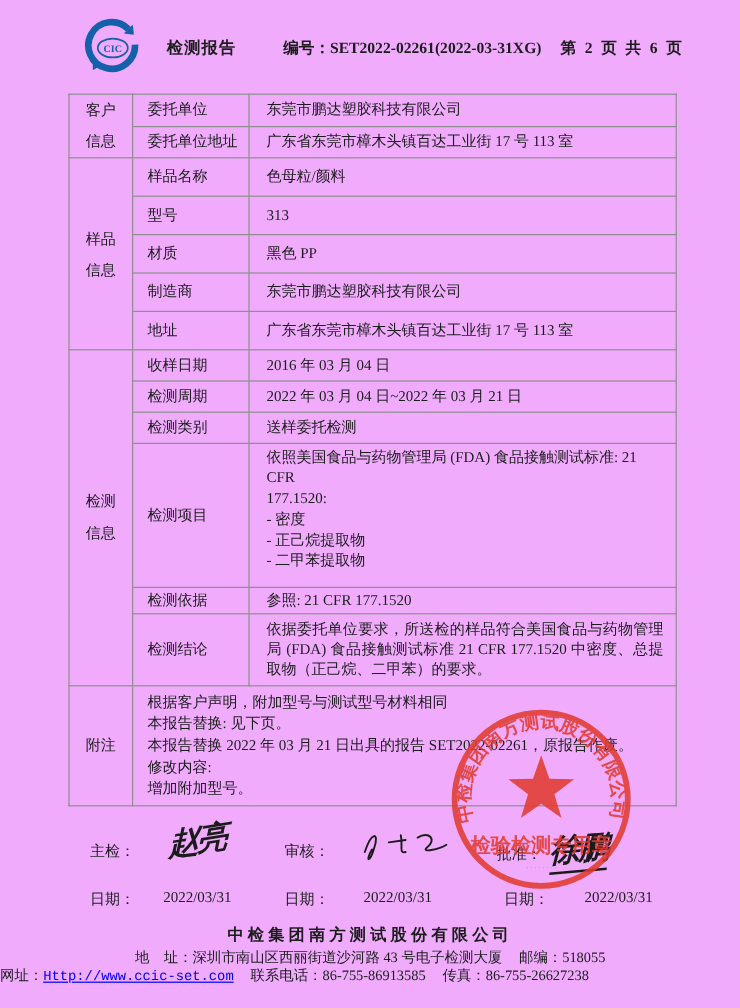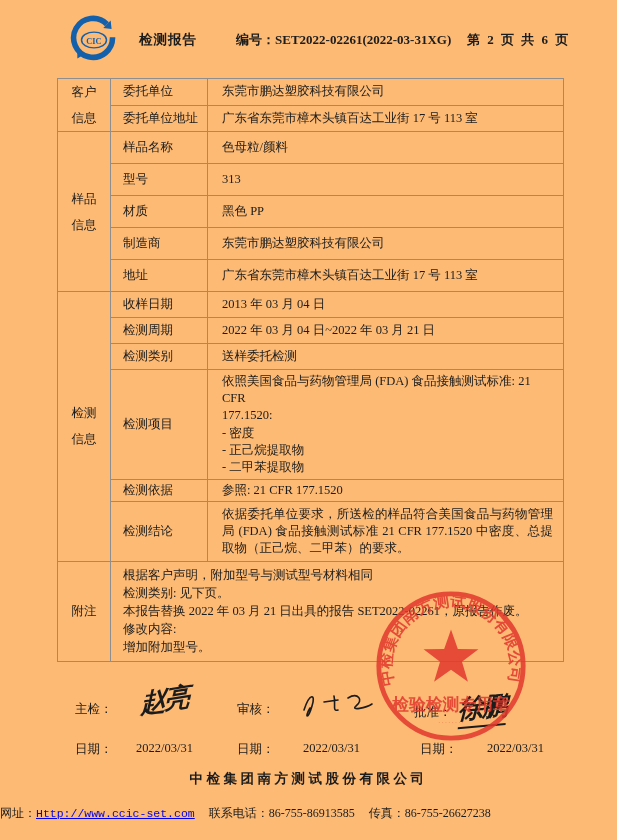--- a/index.html
+++ b/index.html
@@ -1,35 +1,35 @@
 <!DOCTYPE html>
 <html><head>
 <meta charset="utf-8">
 <style>
   * { margin:0; padding:0; box-sizing:border-box; }
   body { background:#e8e8e8; font-family:"Liberation Serif","DejaVu Serif",serif; }
   .page {
     position:relative; width:617px; height:840px; margin:0 auto;
-    background:#fdba74; color:#1c1c1c; overflow:hidden;
+    background:#f0abfc; color:#1c1c1c; overflow:hidden;
   }
   
   .logo { position:absolute; left:66px; top:15px; width:56px; height:50px; }
   .hdr-title { position:absolute; left:139px; top:31px; font-size:13.5px; font-weight:bold; letter-spacing:1px; }
   .hdr-no { position:absolute; left:236px; top:31px; font-size:13px; font-weight:bold; }
   .hdr-page { position:absolute; left:467px; top:31px; font-size:13px; font-weight:bold; letter-spacing:2px; white-space:nowrap; }
   
   .rpt-table { position:absolute; left:57px; top:78px; width:506px; border-collapse:collapse; table-layout:fixed; }
   .rpt-table td { border:1px solid #8e8e8e; font-size:12.5px; color:#1c1c1c; vertical-align:middle; }
   .col1 { width:53px; } .col2 { width:97px; } .col3 { width:356px; }
   td.gt { text-align:center; line-height:26px; }
   td.lbl { padding-left:12px; }
   td.val { padding-left:14px; padding-right:8px; }
   .h31 { height:17px; } .h32 { height:32px; } .h26 { height:26px; }
   .h92 { height:92px; } .h22 { height:22px; } .h51 { height:51px; } .h96 { height:96px; }
-  td.items { vertical-align:middle; padding:3px 8px 3px 14px; }
+  td.items { vertical-align:middle; padding:3px 8px 13px 14px; }
   td.items div { line-height:17.2px; }
   td.concl { line-height:16.8px; text-align:justify; padding:4px 10px 4px 14px; }
   td.note { vertical-align:middle; padding:4px 10px 4px 12px;margin-top:48px; }
   td.note div { line-height:18.2px; }
   
   .sig-label { position:absolute; font-size:12.5px; white-space:nowrap; z-index:2; }
   .sig-name {
     position:absolute; font-size:26px; font-weight:bold; font-style:italic;
     color:#1b1b1b; white-space:nowrap; z-index:2;
     letter-spacing:-2px;
@@ -112,21 +112,21 @@
       <td class="lbl">地址</td>
       <td class="val">广东省东莞市樟木头镇百达工业街 17 号 113 室</td>
     </tr>
 
     <tr class="h26">
       <td class="gt" rowspan="6">
         <div>检测</div>
         <div>信息</div>
       </td>
       <td class="lbl">收样日期</td>
-      <td class="val">2013 年 03 月 04 日</td>
+      <td class="val">2016 年 03 月 04 日</td>
     </tr>
     <tr class="h26">
       <td class="lbl">检测周期</td>
       <td class="val">2022 年 03 月 04 日~2022 年 03 月 21 日</td>
     </tr>
     <tr class="h26">
       <td class="lbl">检测类别</td>
       <td class="val">送样委托检测</td>
     </tr>
     <tr class="h92">
@@ -147,21 +147,21 @@
       <td class="lbl">检测结论</td>
       <td class="concl">依据委托单位要求，所送检的样品符合美国食品与药物管理局 (FDA) 食品接触测试标准 21 CFR 177.1520 中密度、总提取物（正己烷、二甲苯）的要求。</td>
     </tr>
 
     <tr class="h96">
       <td class="gt">
         <div>附注</div>
       </td>
       <td class="note" colspan="2">
         <div>根据客户声明，附加型号与测试型号材料相同</div>
-        <div>检测类别: 见下页。</div>
+        <div>本报告替换: 见下页。</div>
         <div>本报告替换 2022 年 03 月 21 日出具的报告 SET2022-02261，原报告作废。</div>
         <div>修改内容:</div>
         <div>增加附加型号。</div>
       </td>
     </tr>
   </tbody>
     </table>
 
   <div class="sig-label" style="left:75px; top:701px;text-align:center;">主检：</div>
   <div class="sig-name sig-zhao">赵亮</div>
@@ -188,17 +188,20 @@
       <path id="ringPath" d="M 21.7,101.2 A 62,62 0 1 1 138.3,101.2" fill="none"></path>
     </defs>
     <text font-size="16.5" font-weight="bold" fill="#e23b2e" font-family="'Liberation Serif',serif">
       <textPath href="#ringPath" startOffset="2">中检集团南方测试股份有限公司</textPath>
     </text>
     <text x="80" y="126" text-anchor="middle" font-size="17.5" font-weight="bold" fill="#e23b2e" font-family="'Liberation Serif',serif">检验检测专用章</text>
     <text x="80" y="141" text-anchor="middle" font-size="6" fill="#e23b2e" opacity="0.8">· · · · · · · ·</text>
   </svg>
 
   <div class="ftr-company">中检集团南方测试股份有限公司</div>
+  <div class="ftr-line1">
+    <span>地　址：</span><span>深圳市南山区西丽街道沙河路 43 号电子检测大厦</span><span class="gap-l">邮编：</span><span>518055</span>
+  </div>
   <div class="ftr-line2">
     <span>网址：</span><a class="site" href="#">Http://www.ccic-set.com</a><span class="gap-l">联系电话：</span><span>86-755-86913585</span><span class="gap-l">传真：</span><span>86-755-26627238</span>
   </div>
 
 </div>
 
 </body></html>

